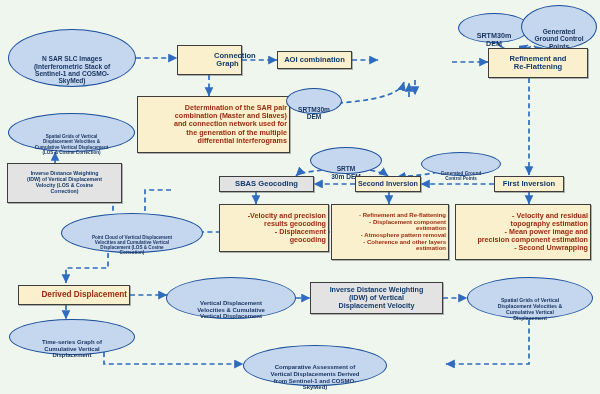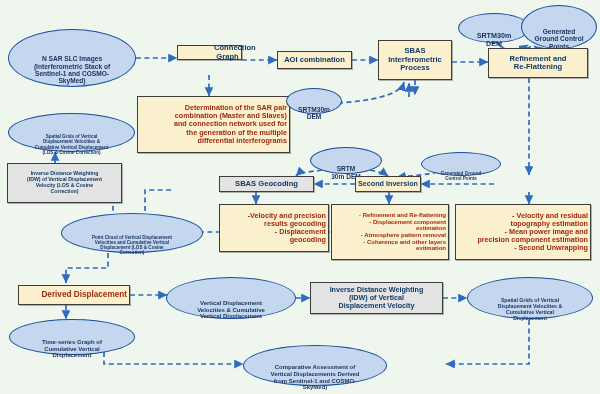--- a/index.html
+++ b/index.html
@@ -156,34 +156,29 @@
     </g>
   </svg>
 
   <div class="node ellipse" style="left:8px; top:29px; width:128px; height:58px;">
     <span class="txt fs65">N SAR SLC Images
 (Interferometric Stack of
 Sentinel-1 and COSMO-
 SkyMed)</span>
   </div>
 
-  <div class="node rect cream" style="left:177px; top:45px; width:65px; height:15px;padding-left:36px;">
+  <div class="node rect cream" style="left:177px; top:45px; width:65px; height:30px;padding-left:36px;">
     <span class="txt fs75">Connection
 Graph</span>
   </div>
 
   <div class="node rect cream" style="left:277px; top:51px; width:75px; height:18px;">
     <span class="txt fs75">AOI combination</span>
   </div>
 
-  <div class="node rect cream" style="left:378px; top:40px; width:74px; height:40px;">
-    <span class="txt fs75">SBAS
-Interferometric
-Process</span>
-  </div>
 
   <div class="node ellipse" style="left:458px; top:13px; width:72px; height:30px;">
     <span class="txt fs7">SRTM30m
 DEM</span>
   </div>
 
   <div class="node ellipse" style="left:521px; top:5px; width:76px; height:44px;">
     <span class="txt fs65">Generated
 Ground Control
 Points</span>
@@ -240,20 +235,23 @@
   </div>
 
   <div class="node rect gray" style="left:219px; top:176px; width:95px; height:16px;">
     <span class="txt fs75">SBAS Geocoding</span>
   </div>
 
   <div class="node rect cream" style="left:355px; top:176px; width:66px; height:16px;">
     <span class="txt fs7">Second Inversion</span>
   </div>
 
+  <div class="node rect cream" style="left:494px; top:176px; width:70px; height:16px;">
+    <span class="txt fs75">First Inversion</span>
+  </div>
 
   <div class="node rect cream redtext" style="left:219px; top:204px; width:110px; height:48px;">
     <span class="txt fs7">-Velocity and precision
 results geocoding
 - Displacement
 geocoding</span>
   </div>
 
   <div class="node rect cream redtext" style="left:331px; top:204px; width:118px; height:56px;">
     <span class="txt fs6">- Refinement and Re-flattening

